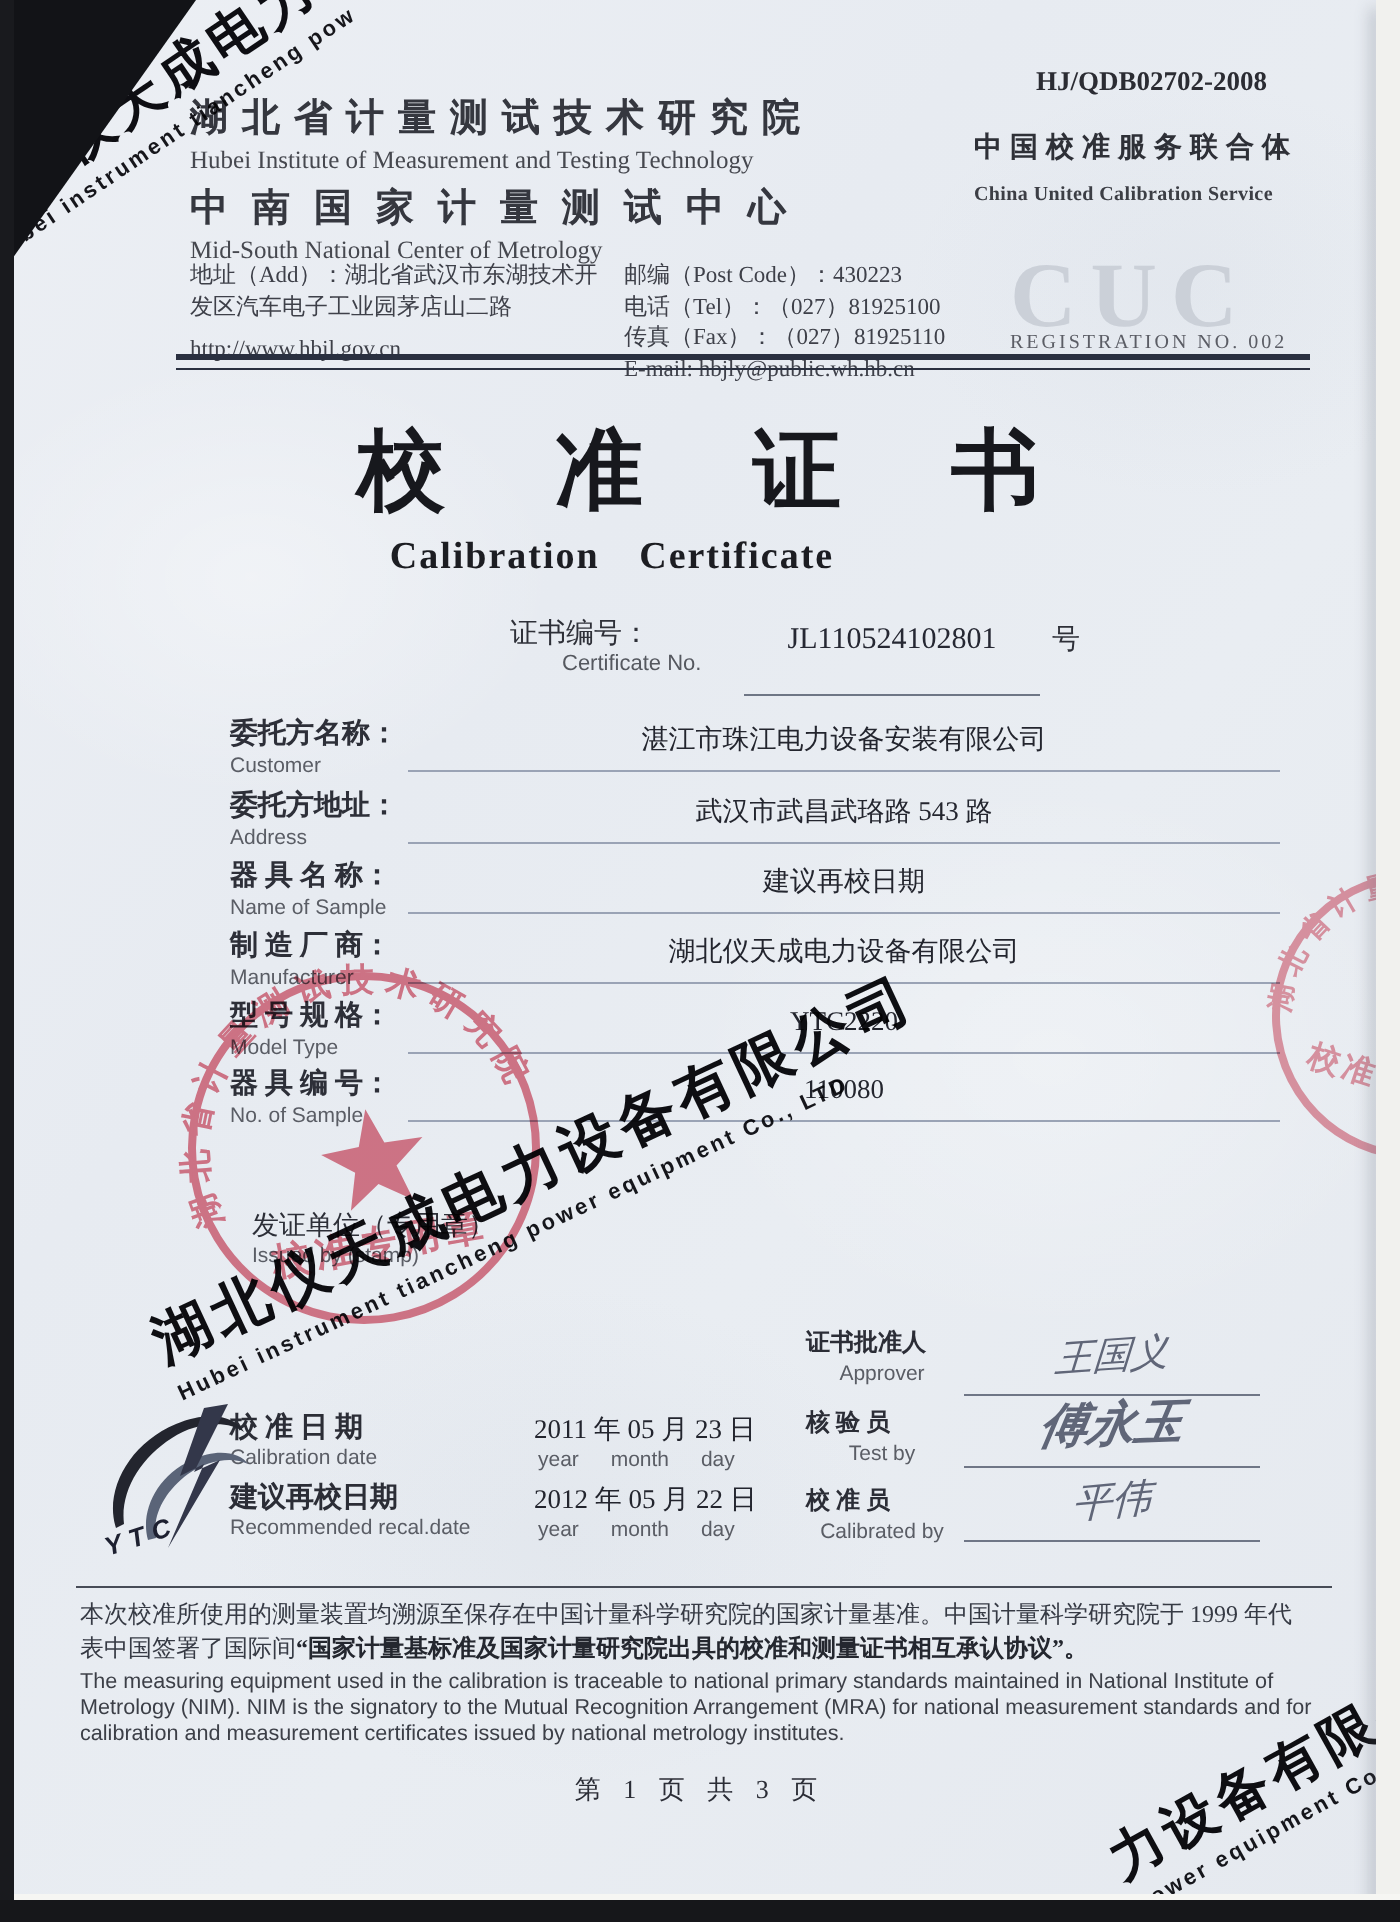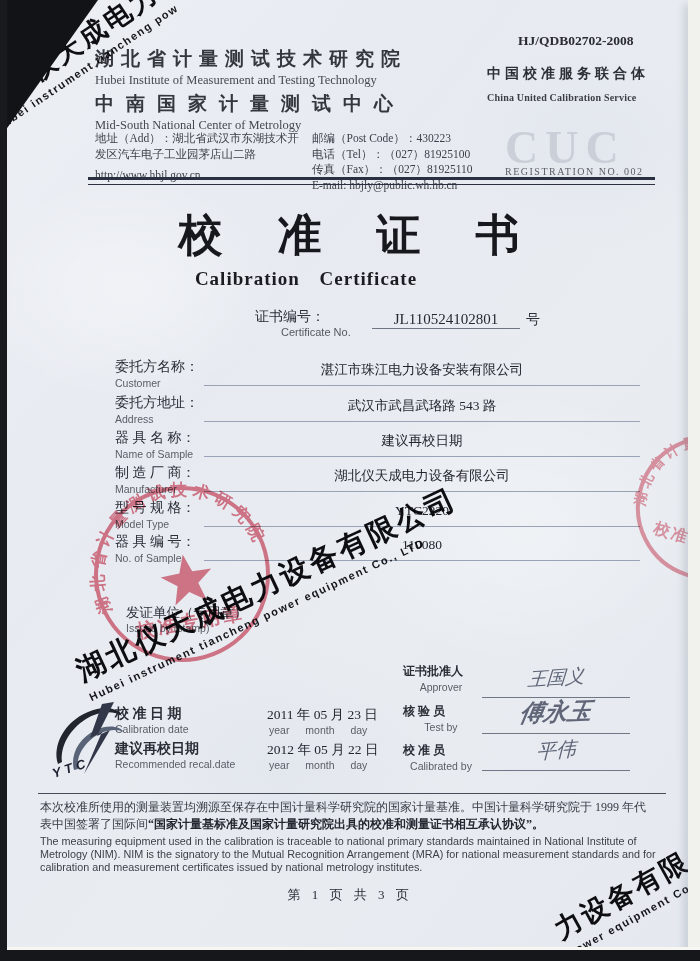--- a/index.html
+++ b/index.html
@@ -43,27 +43,27 @@
   
   .title-cn{left:0;top:206px;width:720px;text-align:center;font-size:44px;font-weight:bold;
             letter-spacing:22px;color:#17181d;}
   .title-en{left:0;top:268px;width:612px;text-align:center;font-size:19px;font-weight:bold;
             word-spacing:14px;letter-spacing:1px;color:#1c1d22;}
   
   .certno-cn{left:255px;top:308px;font-size:14px;color:#2e3038;}
   .certno-en{left:255px;top:326px;font-size:11px;color:#55585f;margin-left:26px;}
   .certno-val{left:372px;top:311px;font-size:15px;color:#262833;}
   .certno-val .uline{display:inline-block;min-width:148px;text-align:center;
-            border-bottom:1.2px solid #6e7685;padding-bottom:0;}
+            border-bottom:1.2px solid #6e7685;padding-bottom:18px;}
   .certno-suffix{margin-left:6px;font-size:14px;color:#2e3038;}
   
   .form{left:0;top:352px;width:700px;height:220px;}
   .form-row{position:absolute;left:0;width:700px;height:36px;}
   .f-label{position:absolute;left:115px;top:0;}
-  .cn-label{font-size:14px;font-weight:normal;color:#2d2f38;white-space:nowrap;}
+  .cn-label{font-size:14px;font-weight:bold;color:#2d2f38;white-space:nowrap;}
   .en-sub{font-family:"Liberation Sans","DejaVu Sans",sans-serif;font-size:10.5px;color:#5a5d65;margin-top:1px;}
   .f-line{position:absolute;left:204px;top:-3px;width:436px;height:30px;line-height:30px;
           border-bottom:1.2px solid #9aa3b5;text-align:center;font-size:13.5px;color:#23252e;}
   
   .issued-cn{left:126px;top:604px;font-size:13.5px;color:#2d2f38;}
   .issued-en{left:126px;top:622px;font-size:10.5px;color:#5a5d65;}
   
   .dates{left:115px;top:695px;}
   .d-row{position:absolute;left:0;width:560px;height:40px;}
   .d-label{position:absolute;left:0;top:0;font-size:14px;font-weight:bold;color:#2b2d36;white-space:nowrap;}

